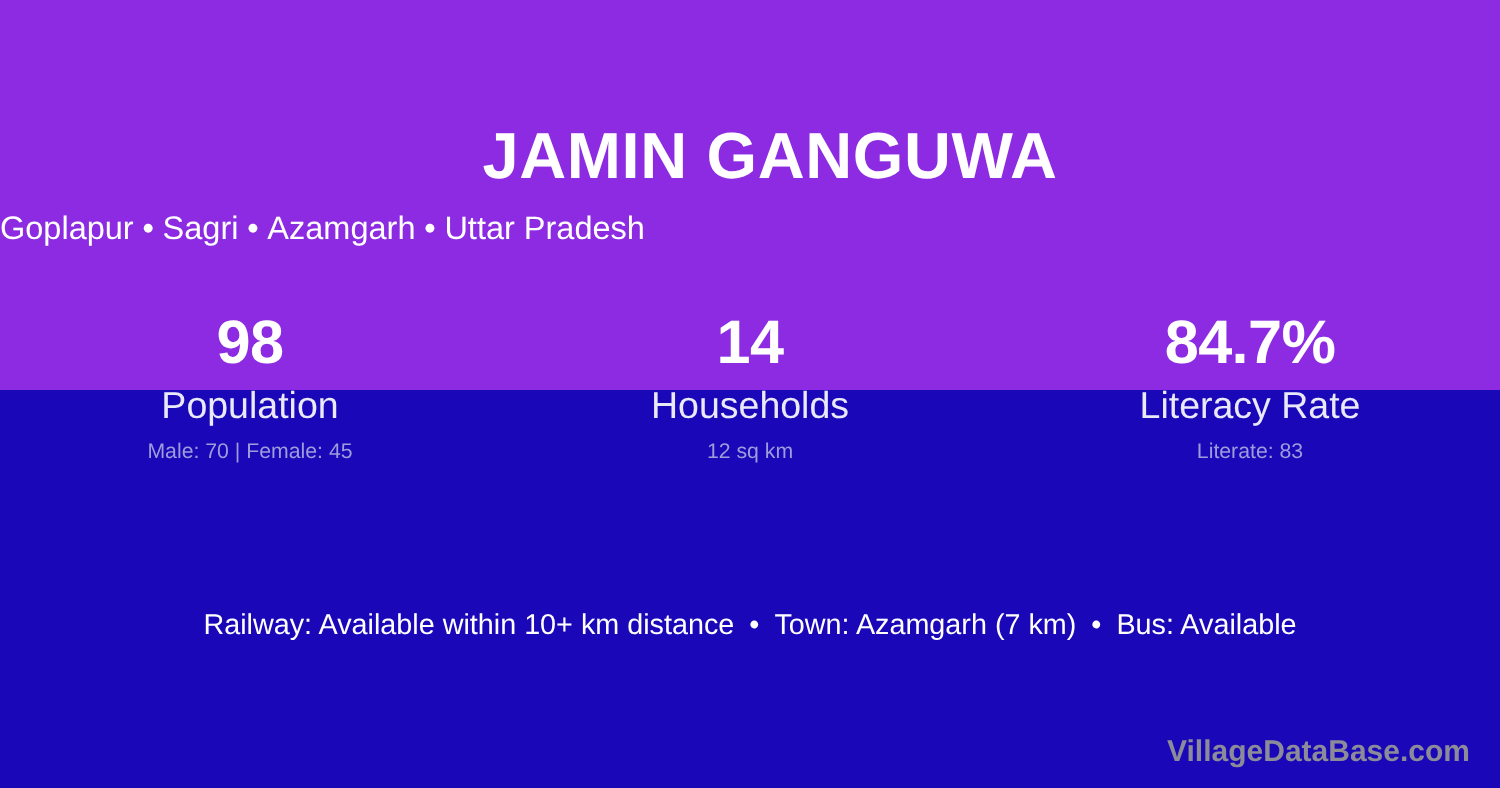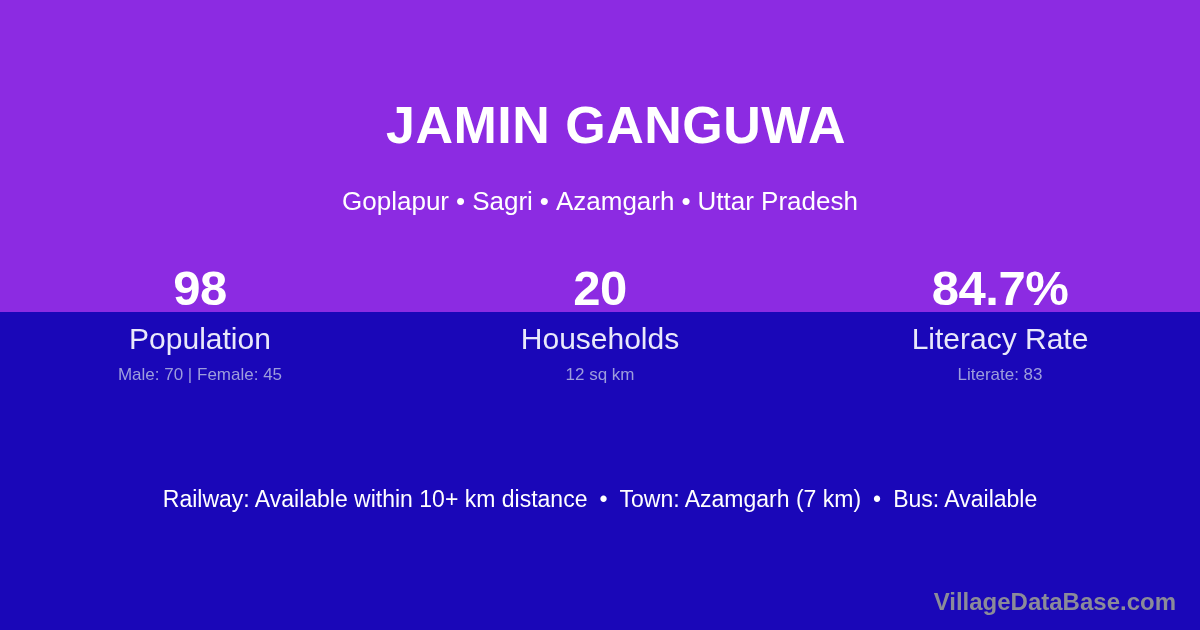--- a/index.html
+++ b/index.html
@@ -46,23 +46,22 @@
     letter-spacing: 0.5px;
     line-height: 90px;
     white-space: nowrap;
     padding-left: 16px;
   }
 
   
   .village-breadcrumb {
     position: absolute;
     left: 0;
-    top: 185px;
+    top: 166px;
     width: 1200px;
-    text-align: center;
     color: #ffffff;
     font-size: 26px;
     font-weight: normal;
     line-height: 32px;
     white-space: nowrap;
   }
   .bc-sep {
     padding: 0 7px;
     color: #ffffff;
   }
@@ -72,21 +71,20 @@
     position: absolute;
     left: 0;
     top: 245px;
     width: 1200px;
     display: flex;
     flex-direction: row;
   }
   .stat-col {
     width: 400px;
     text-align: center;
-    margin-top: 14px;
   }
   .stat-value {
     color: #ffffff;
     font-size: 49px;
     font-weight: bold;
     line-height: 58px;
     letter-spacing: -0.5px;
   }
   .stat-label {
     color: #e9e9fa;
@@ -159,21 +157,21 @@
 
   <div class="stats-row">
 
     <div class="stat-col">
       <div class="stat-value">98</div>
       <div class="stat-label">Population</div>
       <div class="stat-sub">Male: 70 | Female: 45</div>
     </div>
 
     <div class="stat-col">
-      <div class="stat-value">20</div>
+      <div class="stat-value">14</div>
       <div class="stat-label">Households</div>
       <div class="stat-sub">12 sq km</div>
     </div>
 
     <div class="stat-col">
       <div class="stat-value">84.7%</div>
       <div class="stat-label">Literacy Rate</div>
       <div class="stat-sub">Literate: 83</div>
     </div>
 

